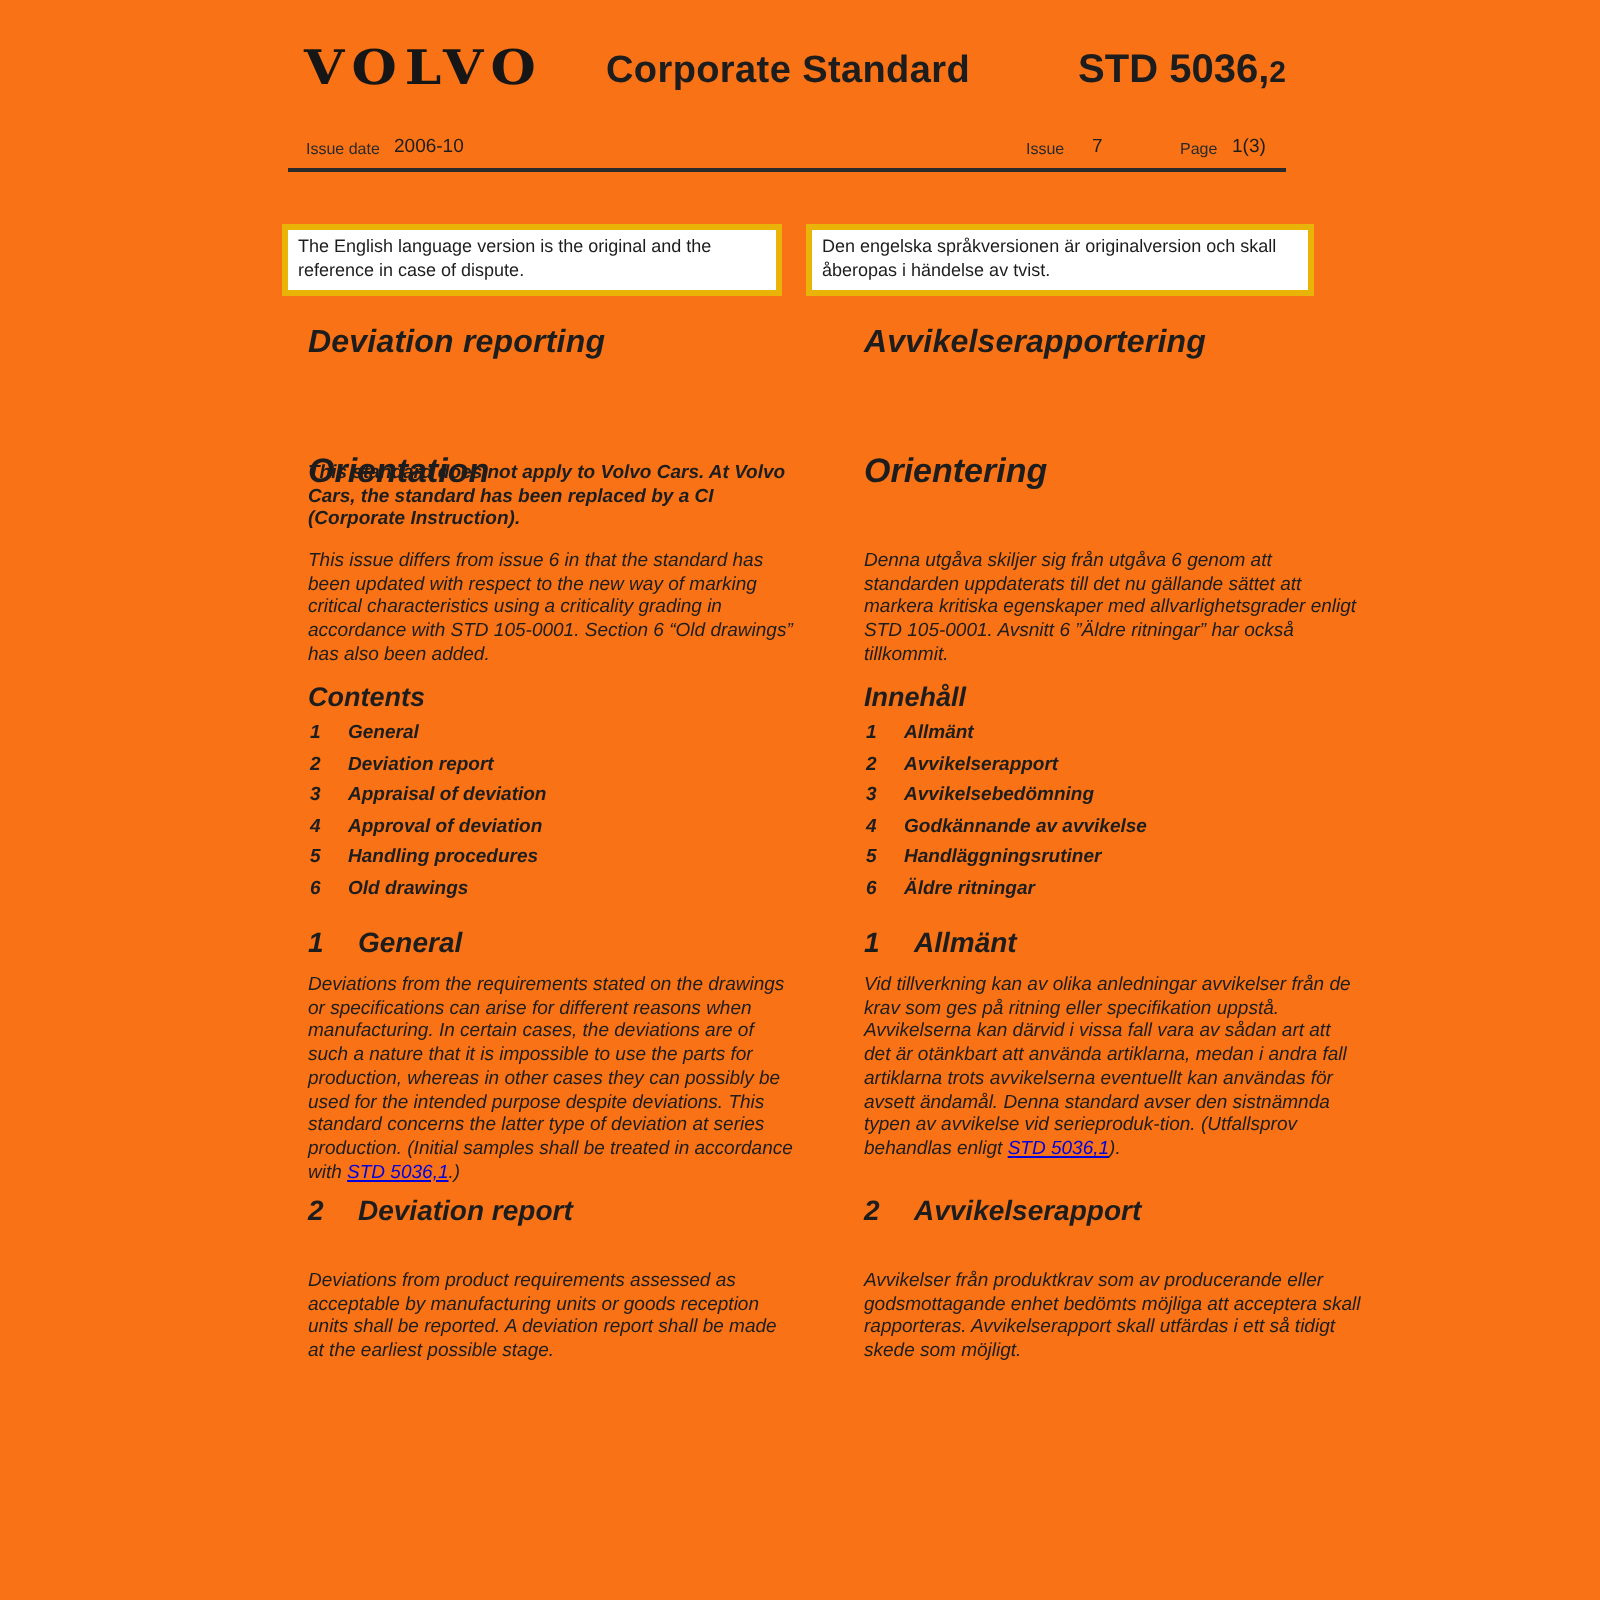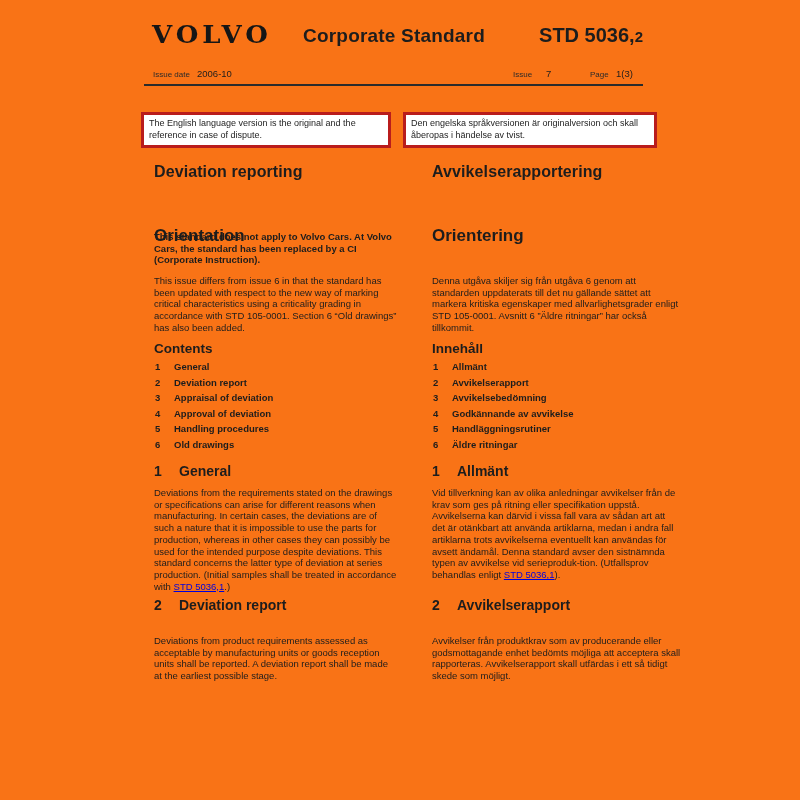--- a/index.html
+++ b/index.html
@@ -14,30 +14,30 @@
     letter-spacing:4px;color:#161616;transform:scaleY(0.92);transform-origin:top left;
   }
   .doc-type{position:absolute;left:303px;top:25px;font-size:19px;font-weight:bold;letter-spacing:0.2px;}
   .std{position:absolute;right:157px;top:24px;font-size:20px;font-weight:bold;white-space:nowrap;}
   .std .suffix{font-size:15px;}
   .meta-label{position:absolute;top:70px;font-size:8px;color:#2a2a2a;}
   .meta-value{position:absolute;top:68px;font-size:9.5px;color:#1d1d1d;}
   .rule{position:absolute;left:144px;top:84px;width:499px;height:2px;background:#2b2b2b;}
   
   .notice{
-    position:absolute;top:112px;height:24px;border:3px solid #b91c1c;
+    position:absolute;top:112px;height:24px;border:3px solid #eab308;
     background:#fff;padding:3px 5px;font-size:9px;line-height:11.5px;
   }
   .notice.en{left:141px;width:234px;}
   .notice.sv{left:403px;width:238px;}
   
   .col{position:absolute;top:163px;height:560px;}
   .col.en{left:154px;width:244px;}
   .col.sv{left:408px;width:249px;margin-left:24px;}
-  .col > *{position:absolute;left:0;right:0;margin:0;}
+  .col > *{position:absolute;left:0;right:0;margin:0;font-style:italic;}
   .col-title{top:0;font-size:16px;font-weight:bold;letter-spacing:0.1px;}
   .h-orient{top:63px;font-size:17px;font-weight:bold;}
   .lead{top:68px;font-weight:bold;}
   .body,.lead{font-size:9.5px;line-height:11.7px;letter-spacing:0;}
   .p-orient{top:112px;}
   .h-contents{top:178px;font-size:13.5px;font-weight:bold;}
   .toc{top:198px;}
   .toc-row{display:flex;height:15.6px;font-size:9.5px;font-weight:bold;padding-left:1px;}
   .toc-num{width:19px;flex:none;}
   .h-sec{font-size:14px;font-weight:bold;}

